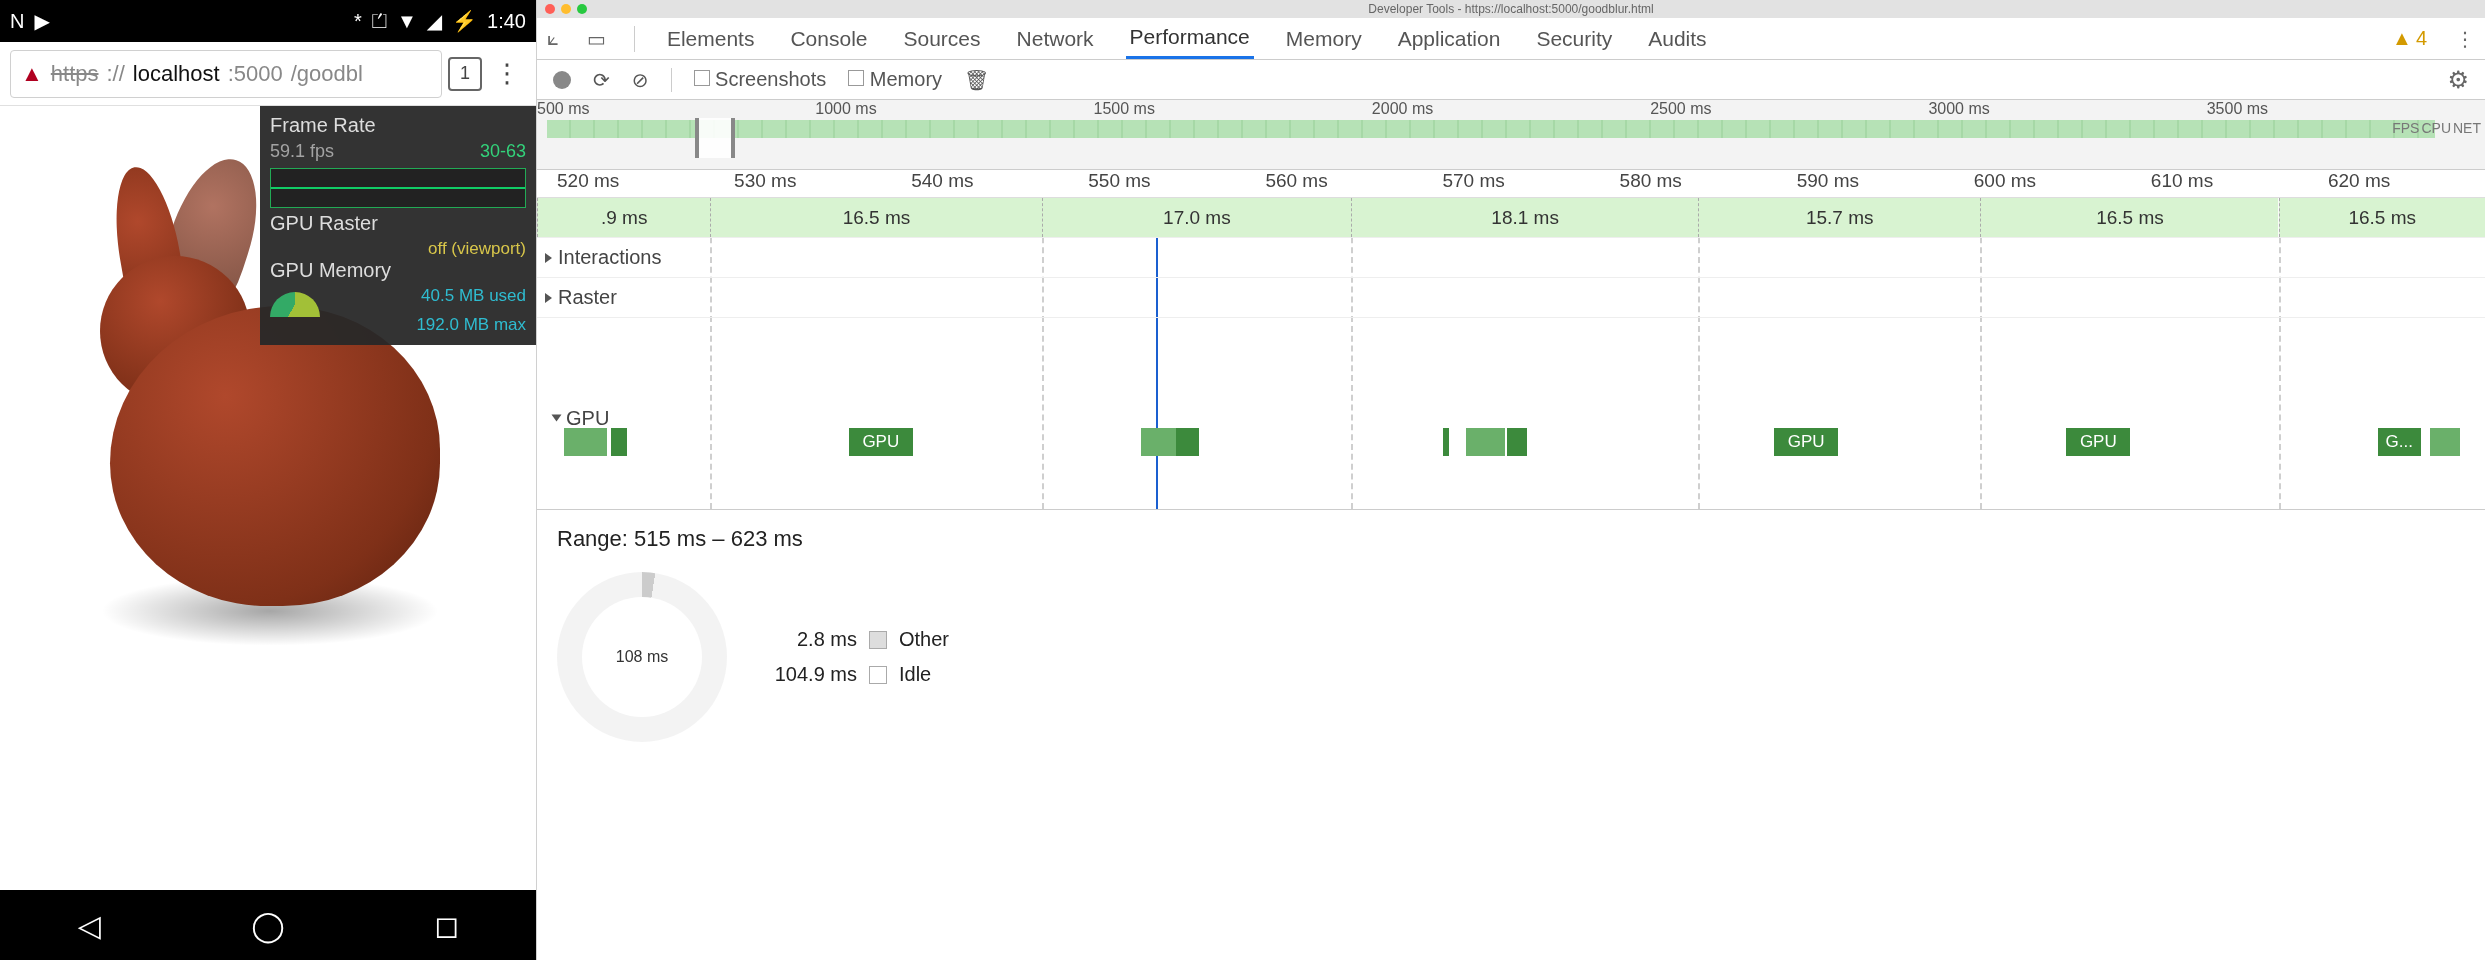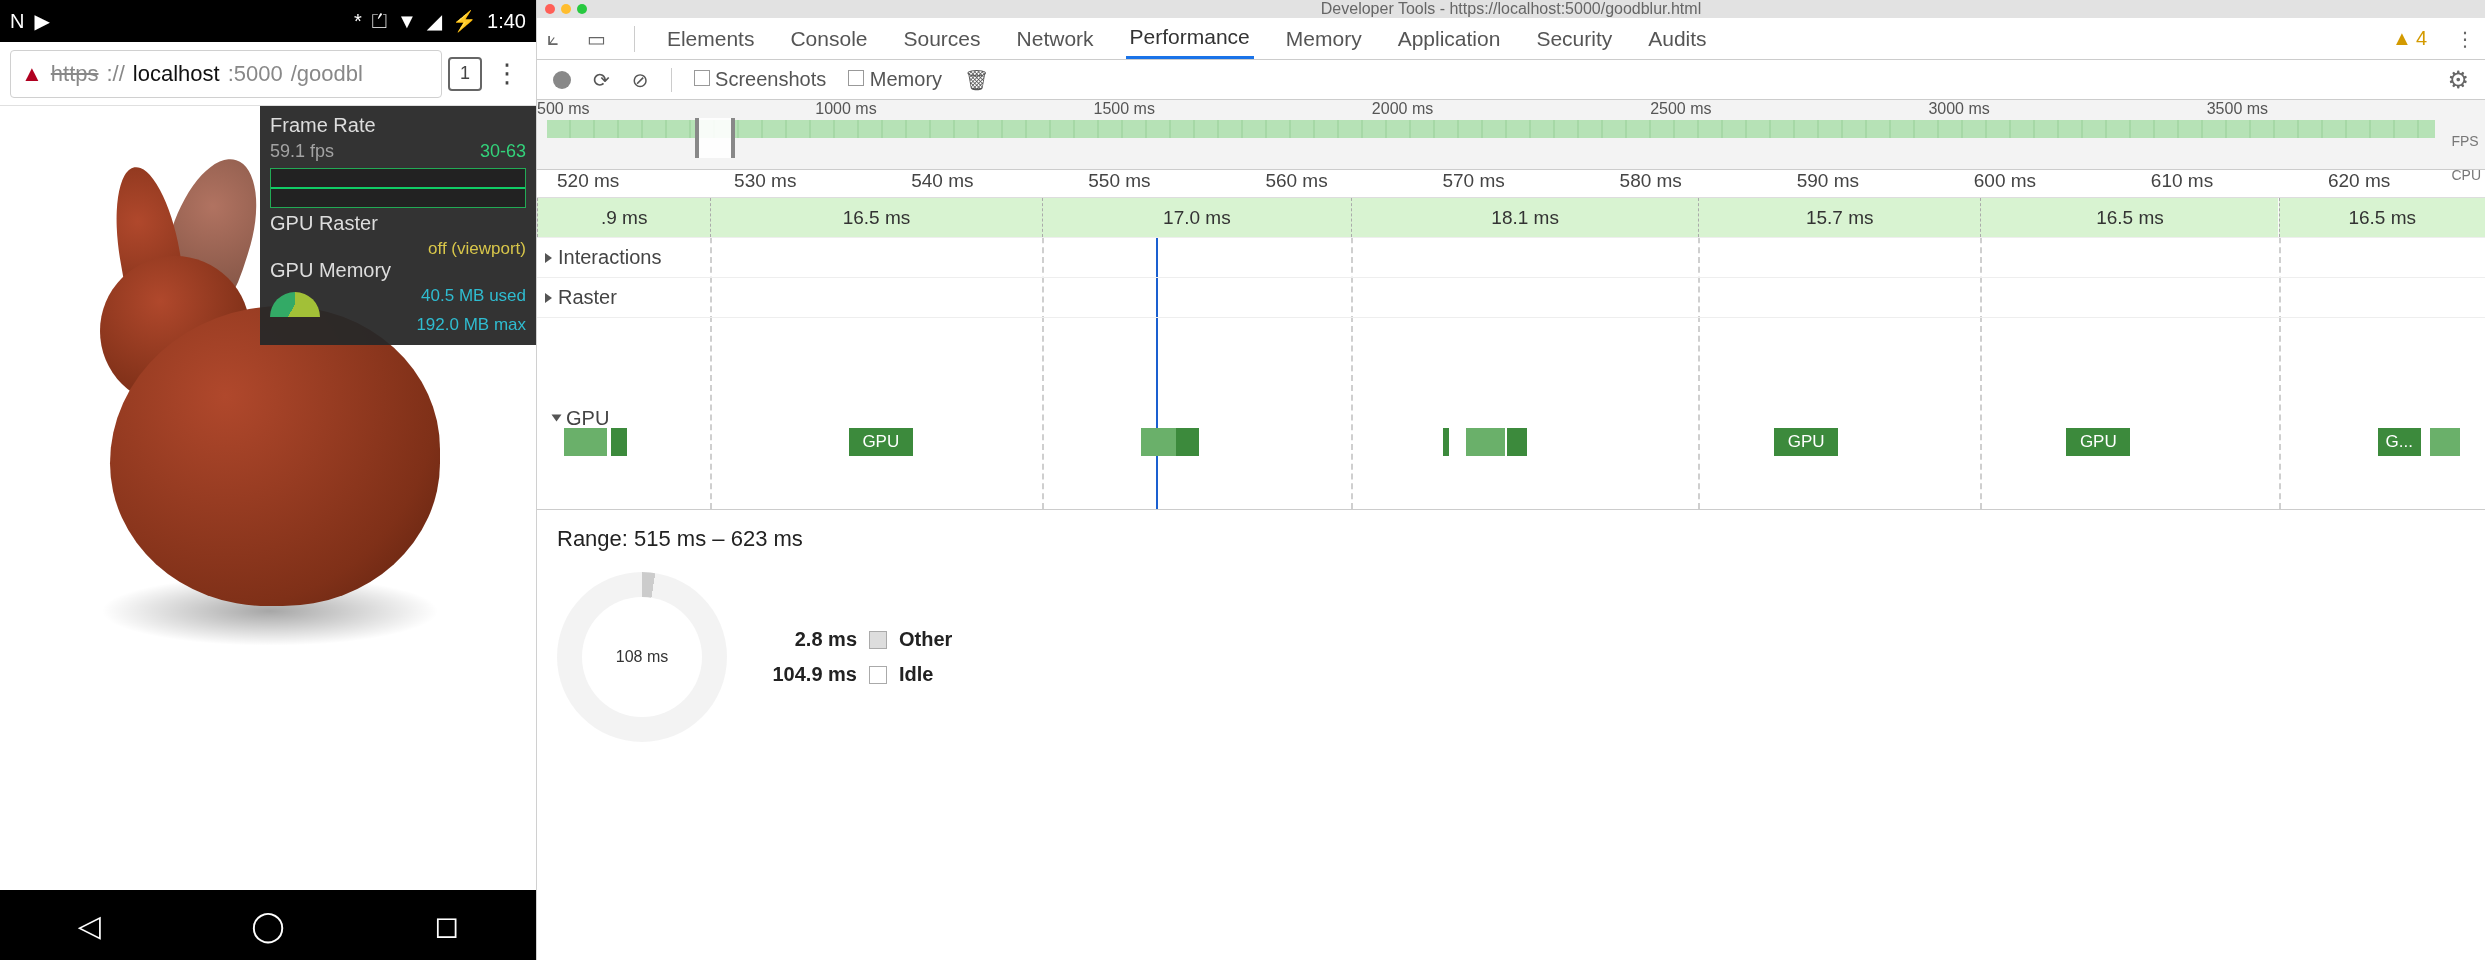--- a/index.html
+++ b/index.html
@@ -37,21 +37,21 @@
   .raster-val { color:#d8c64a; font-size:17px;}
   .mem-used { color:#2fbcd0; font-size:17px;}
   .mem-max  { color:#2fbcd0; font-size:17px;}
   .pie-mini { width:50px; height:25px; border-radius: 50px 50px 0 0; background: conic-gradient(#a2c037 0 210deg, #3a6 210deg 360deg); transform: translateY(6px);}
 
   .android-nav { position:absolute; bottom:0; left:0; right:0; height:70px; background:#000; display:flex; align-items:center; justify-content:space-around; }
   .android-nav .navi { color:#fff; font-size:30px; width:40px; text-align:center;}
 
   
   .devtools { flex:1; display:flex; flex-direction:column; height:100%; background:#fff;}
-  .dt-titlebar { height:18px; background:#e2e2e2; display:flex; align-items:center; font-size:16px; color:#666; position:relative;}
+  .dt-titlebar { height:18px; background:#e2e2e2; display:flex; align-items:center; font-size:12px; color:#666; position:relative;}
   .dt-traffic { display:flex; gap:6px; padding-left:8px; position:absolute; left:0;}
   .dot { width:10px; height:10px; border-radius:50%; }
   .dot.red{background:#ff5f57;} .dot.yel{background:#ffbd2e;} .dot.grn{background:#28c940;}
   .dt-title-text { margin:0 auto; }
 
   .dt-tabs { height:42px; border-bottom:1px solid #ccc; display:flex; align-items:center; padding:0 10px; gap:28px; font-size:21px; color:#555;}
   .dt-tabs .icon { font-size:20px; color:#666; }
   .dt-tabs .sep { width:1px; height:26px; background:#ccc; }
   .dt-tab { padding:0 4px; height:100%; display:flex; align-items:center; cursor:pointer;}
   .dt-tab.active { color:#333; border-bottom:3px solid #1a73e8; }
@@ -63,21 +63,21 @@
   .rec-dot { width:18px; height:18px; border-radius:50%; background:#888;}
   .cb { width:16px; height:16px; border:1px solid #999; display:inline-block;}
   .dt-toolbar .spacer { flex:1;}
   .gear { font-size:24px; color:#666;}
 
   .overview { height:70px; border-bottom:1px solid #ccc; position:relative; background:#f3f3f3;}
   .overview-ruler { height:20px; display:flex; font-size:16px; color:#555;}
   .overview-ruler span { flex:1; text-align:left;}
   .overview-track { position:absolute; top:20px; left:10px; right:50px; height:18px; background:repeating-linear-gradient(90deg,#b6e2b6 0 22px,#a6d8a6 22px 24px);}
   .overview-sel { position:absolute; top:18px; left:158px; width:40px; height:40px; background:rgba(255,255,255,0.9); border-left:4px solid #888; border-right:4px solid #888;}
-  .overview-labels { position:absolute; right:4px; top:20px; font-size:14px; color:#777; display:flex; flex-direction:column; gap:18px;margin-top:13px;}
+  .overview-labels { position:absolute; right:4px; top:20px; font-size:14px; color:#777; display:flex; gap:2px;}
 
   .flame { flex:0 0 340px; border-bottom:1px solid #ccc; display:flex; position:relative;}
   .flame-ruler { position:absolute; top:0; left:0; right:0; height:28px; border-bottom:1px solid #ddd; display:flex; font-size:19px; color:#444;}
   .flame-ruler span { flex:1; padding-left:20px;}
   .flame-body { position:absolute; top:28px; left:0; right:0; bottom:0;}
   .flame-row { height:40px; border-bottom:1px solid #eee; display:flex; align-items:center; padding-left:8px; font-size:20px; color:#444; position:relative;}
   .frames-row { background:#fafafa;}
   .frame-seg { position:absolute; top:0; bottom:0; background:#d8f3d1; border-left:1px dashed #aaa; display:flex; align-items:center; justify-content:center; font-size:19px; color:#333;}
   .gpu-row { height:200px; border-bottom:none;}
   .gpu-label-row { height:40px; display:flex; align-items:center; padding-left:8px; font-size:20px;}
@@ -89,21 +89,21 @@
 
   .detail-tabs { height:42px; border-bottom:1px solid #ccc; display:flex; align-items:center; gap:24px; padding:0 12px; font-size:20px; color:#555;}
   .detail-tabs .dtab { padding:6px 8px; cursor:pointer;}
   .detail-tabs .dtab.active { background:#eee; border:1px solid #ccc; border-bottom:1px solid #fff; color:#222;}
 
   .summary { padding:16px 20px; display:flex; flex-direction:column; gap:20px; font-size:22px; color:#222;}
   .summary-body { display:flex; align-items:center; gap:40px;}
   .donut { width:170px; height:170px; border-radius:50%; background: conic-gradient(#ccc 0 9deg, #f3f3f3 9deg 360deg); display:flex; align-items:center; justify-content:center; font-size:16px; color:#333; position:relative;}
   .donut::after { content:""; position:absolute; width:120px; height:120px; background:#fff; border-radius:50%;}
   .donut span { position:relative; z-index:1;}
-  .legend { display:flex; flex-direction:column; gap:12px; font-size:20px;font-weight:bold;}
+  .legend { display:flex; flex-direction:column; gap:12px; font-size:20px;}
   .legend-row { display:flex; align-items:center; gap:12px;}
   .sw { width:18px; height:18px; border:1px solid #aaa;}
   .sw.other { background:#ddd;}
   .sw.idle { background:#fff;}
   .tri { display:inline-block; width:0; height:0; border-left:7px solid #555; border-top:5px solid transparent; border-bottom:5px solid transparent; margin-right:6px;}
   .tri.down { transform: rotate(90deg);}
 </style>
 </head>
 <body>
 

